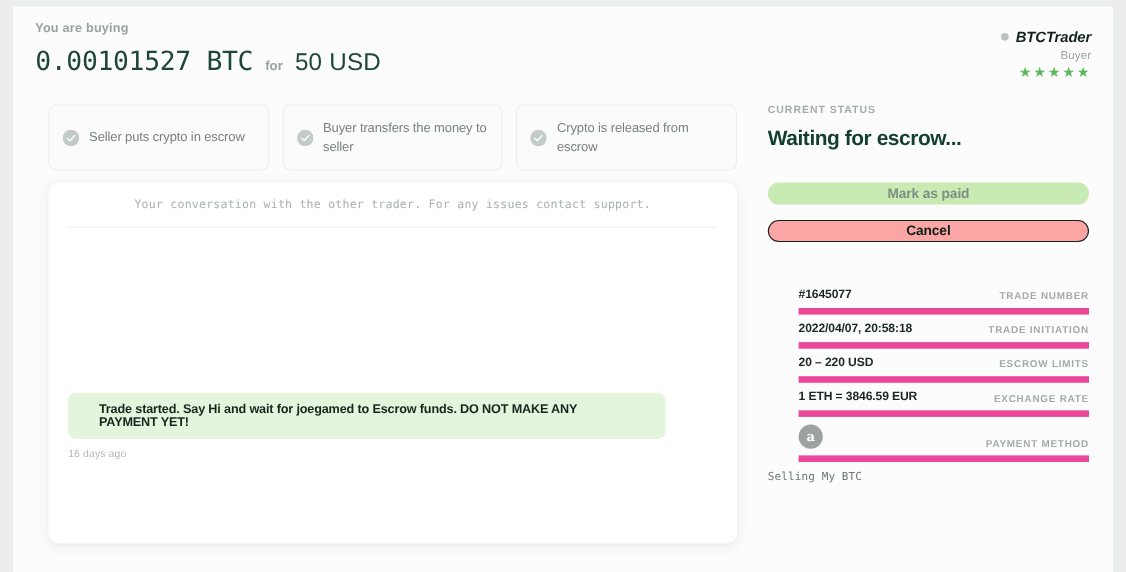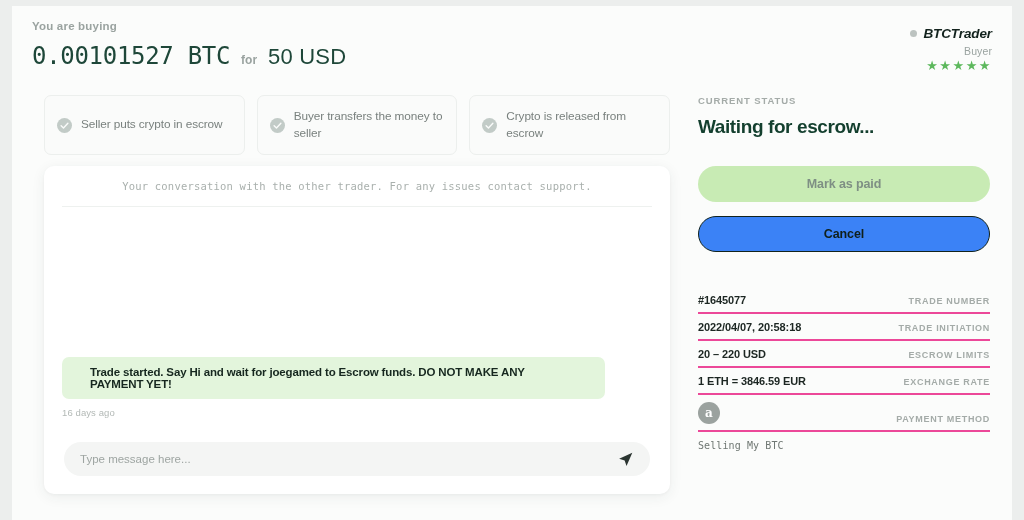--- a/index.html
+++ b/index.html
@@ -241,50 +241,51 @@
     padding: 11px 13px;
     font-size: 11px;
     color: #2e3835;
     line-height: 1.5;
     letter-spacing: -0.1px;
   }
   .btn {
     display: block;
     width: 100%;
     margin-top: 14px;
-    height: 36px;
+    height: 20px;
     border-radius: 18px;
     font-family: "Liberation Sans", sans-serif;
     font-size: 12.5px;
     font-weight: 700;
     letter-spacing: -0.1px;
     cursor: pointer;
   }
   .btn-paid {
     background: #c8ebb4;
     border: none;
     color: #7e8f84;
     margin-top: 28px;
   }
   .btn-cancel {
-    background: #3b82f6;
+    background: #fca5a5;
     border: 1.3px solid #12231d;
     color: #0f1f1a;
   }
 
   .details {
     margin-top: 35px;
   }
   .detail-row {
     display: flex;
     align-items: flex-end;
     justify-content: space-between;
     padding: 7px 0 6px 0;
-    border-bottom: 2px solid #ec4899;
+    border-bottom: 6px solid #ec4899;
     min-height: 25px;
+    margin-left: 28px;
   }
   .detail-value {
     font-size: 11px;
     color: #1c2622;
     font-weight: 600;
     letter-spacing: -0.1px;
   }
   .detail-key {
     font-size: 9px;
     font-weight: 700;
@@ -376,28 +377,20 @@
     <div class="chat-note">Your conversation with the other trader. For any issues contact support.</div>
     <div class="chat-divider"></div>
 
     <div class="chat-body">
       <div>
         <div class="msg-bubble">Trade started. Say Hi and wait for joegamed to Escrow funds. DO NOT MAKE ANY PAYMENT YET!</div>
         <div class="msg-time">16 days ago</div>
       </div>
     </div>
 
-    <div class="chat-input-wrap">
-      <input class="chat-input" type="text" placeholder="Type message here..." style="">
-      <span class="send-icon">
-        <svg viewBox="0 0 20 20" width="17" height="17">
-            <path d="M18 2 L2.5 9 L9 11.2 L11.2 17.5 Z" fill="#2b3531"></path>
-          </svg>
-      </span>
-    </div>
   </div>
 
   <div class="side">
     <div class="side-eyebrow">CURRENT STATUS</div>
     <div class="side-title">Waiting for escrow...</div>
 
     <button class="btn btn-paid">Mark as paid</button>
     <button class="btn btn-cancel">Cancel</button>
 
     <div class="details">

